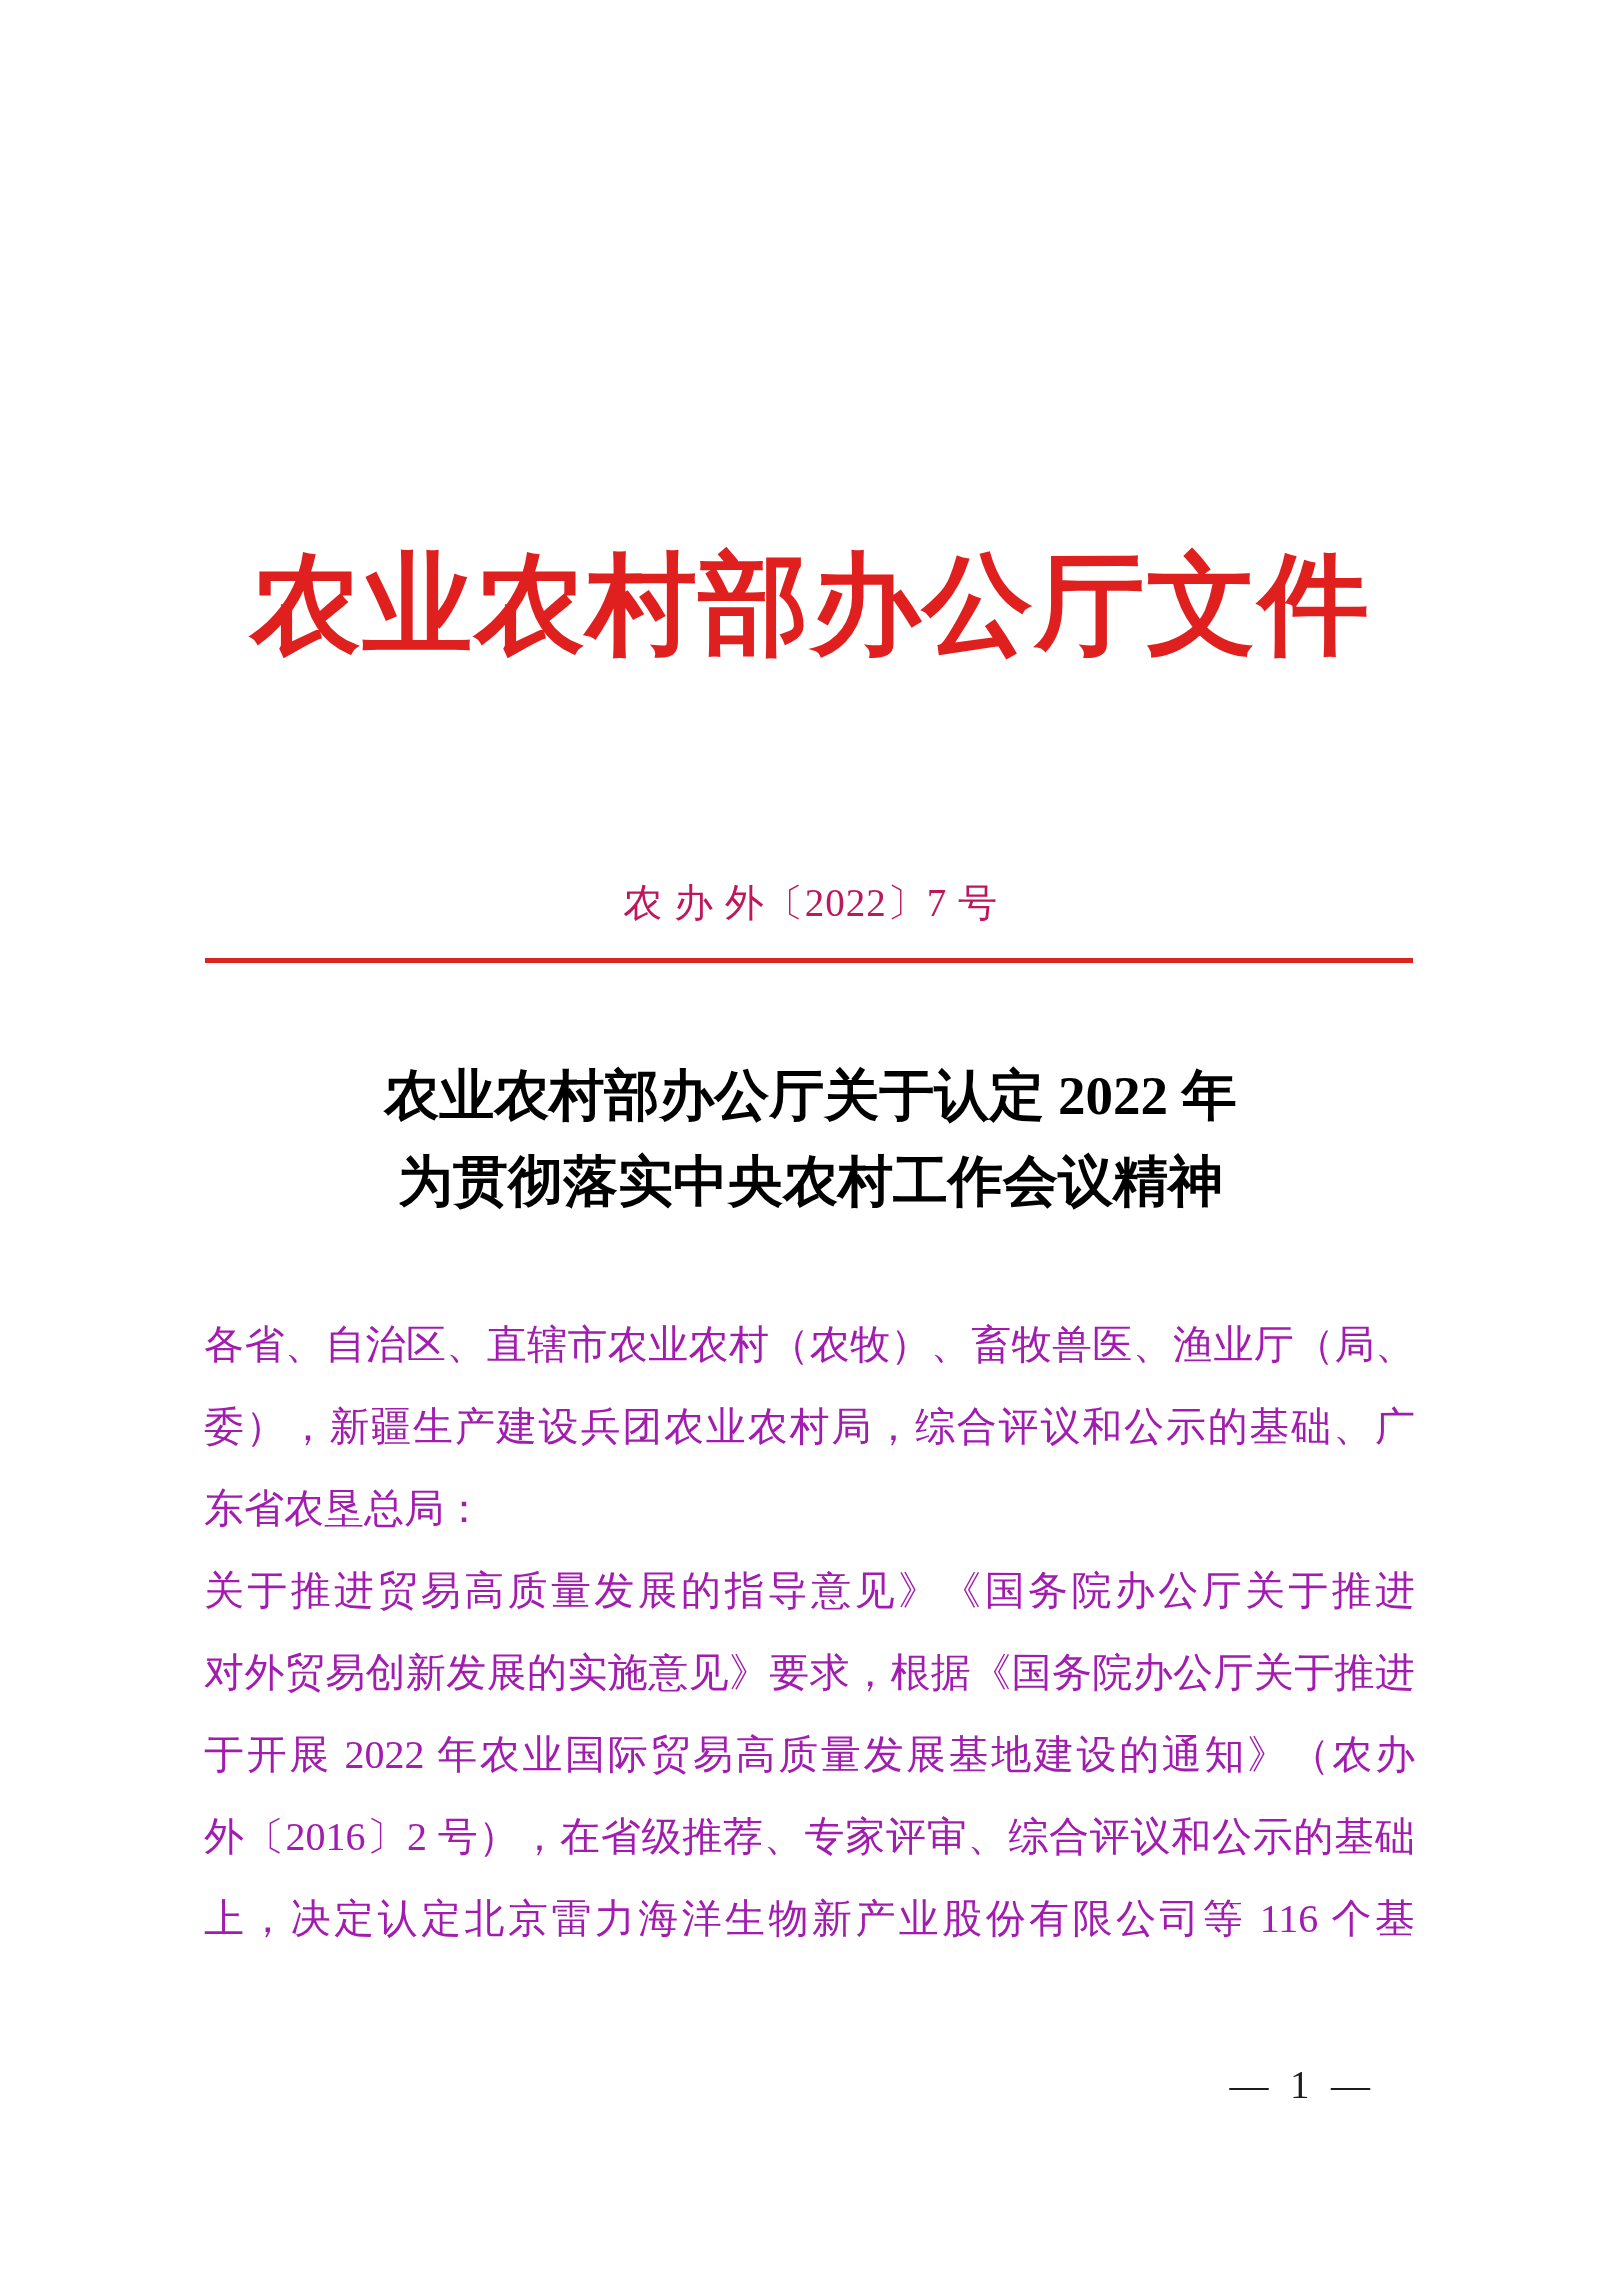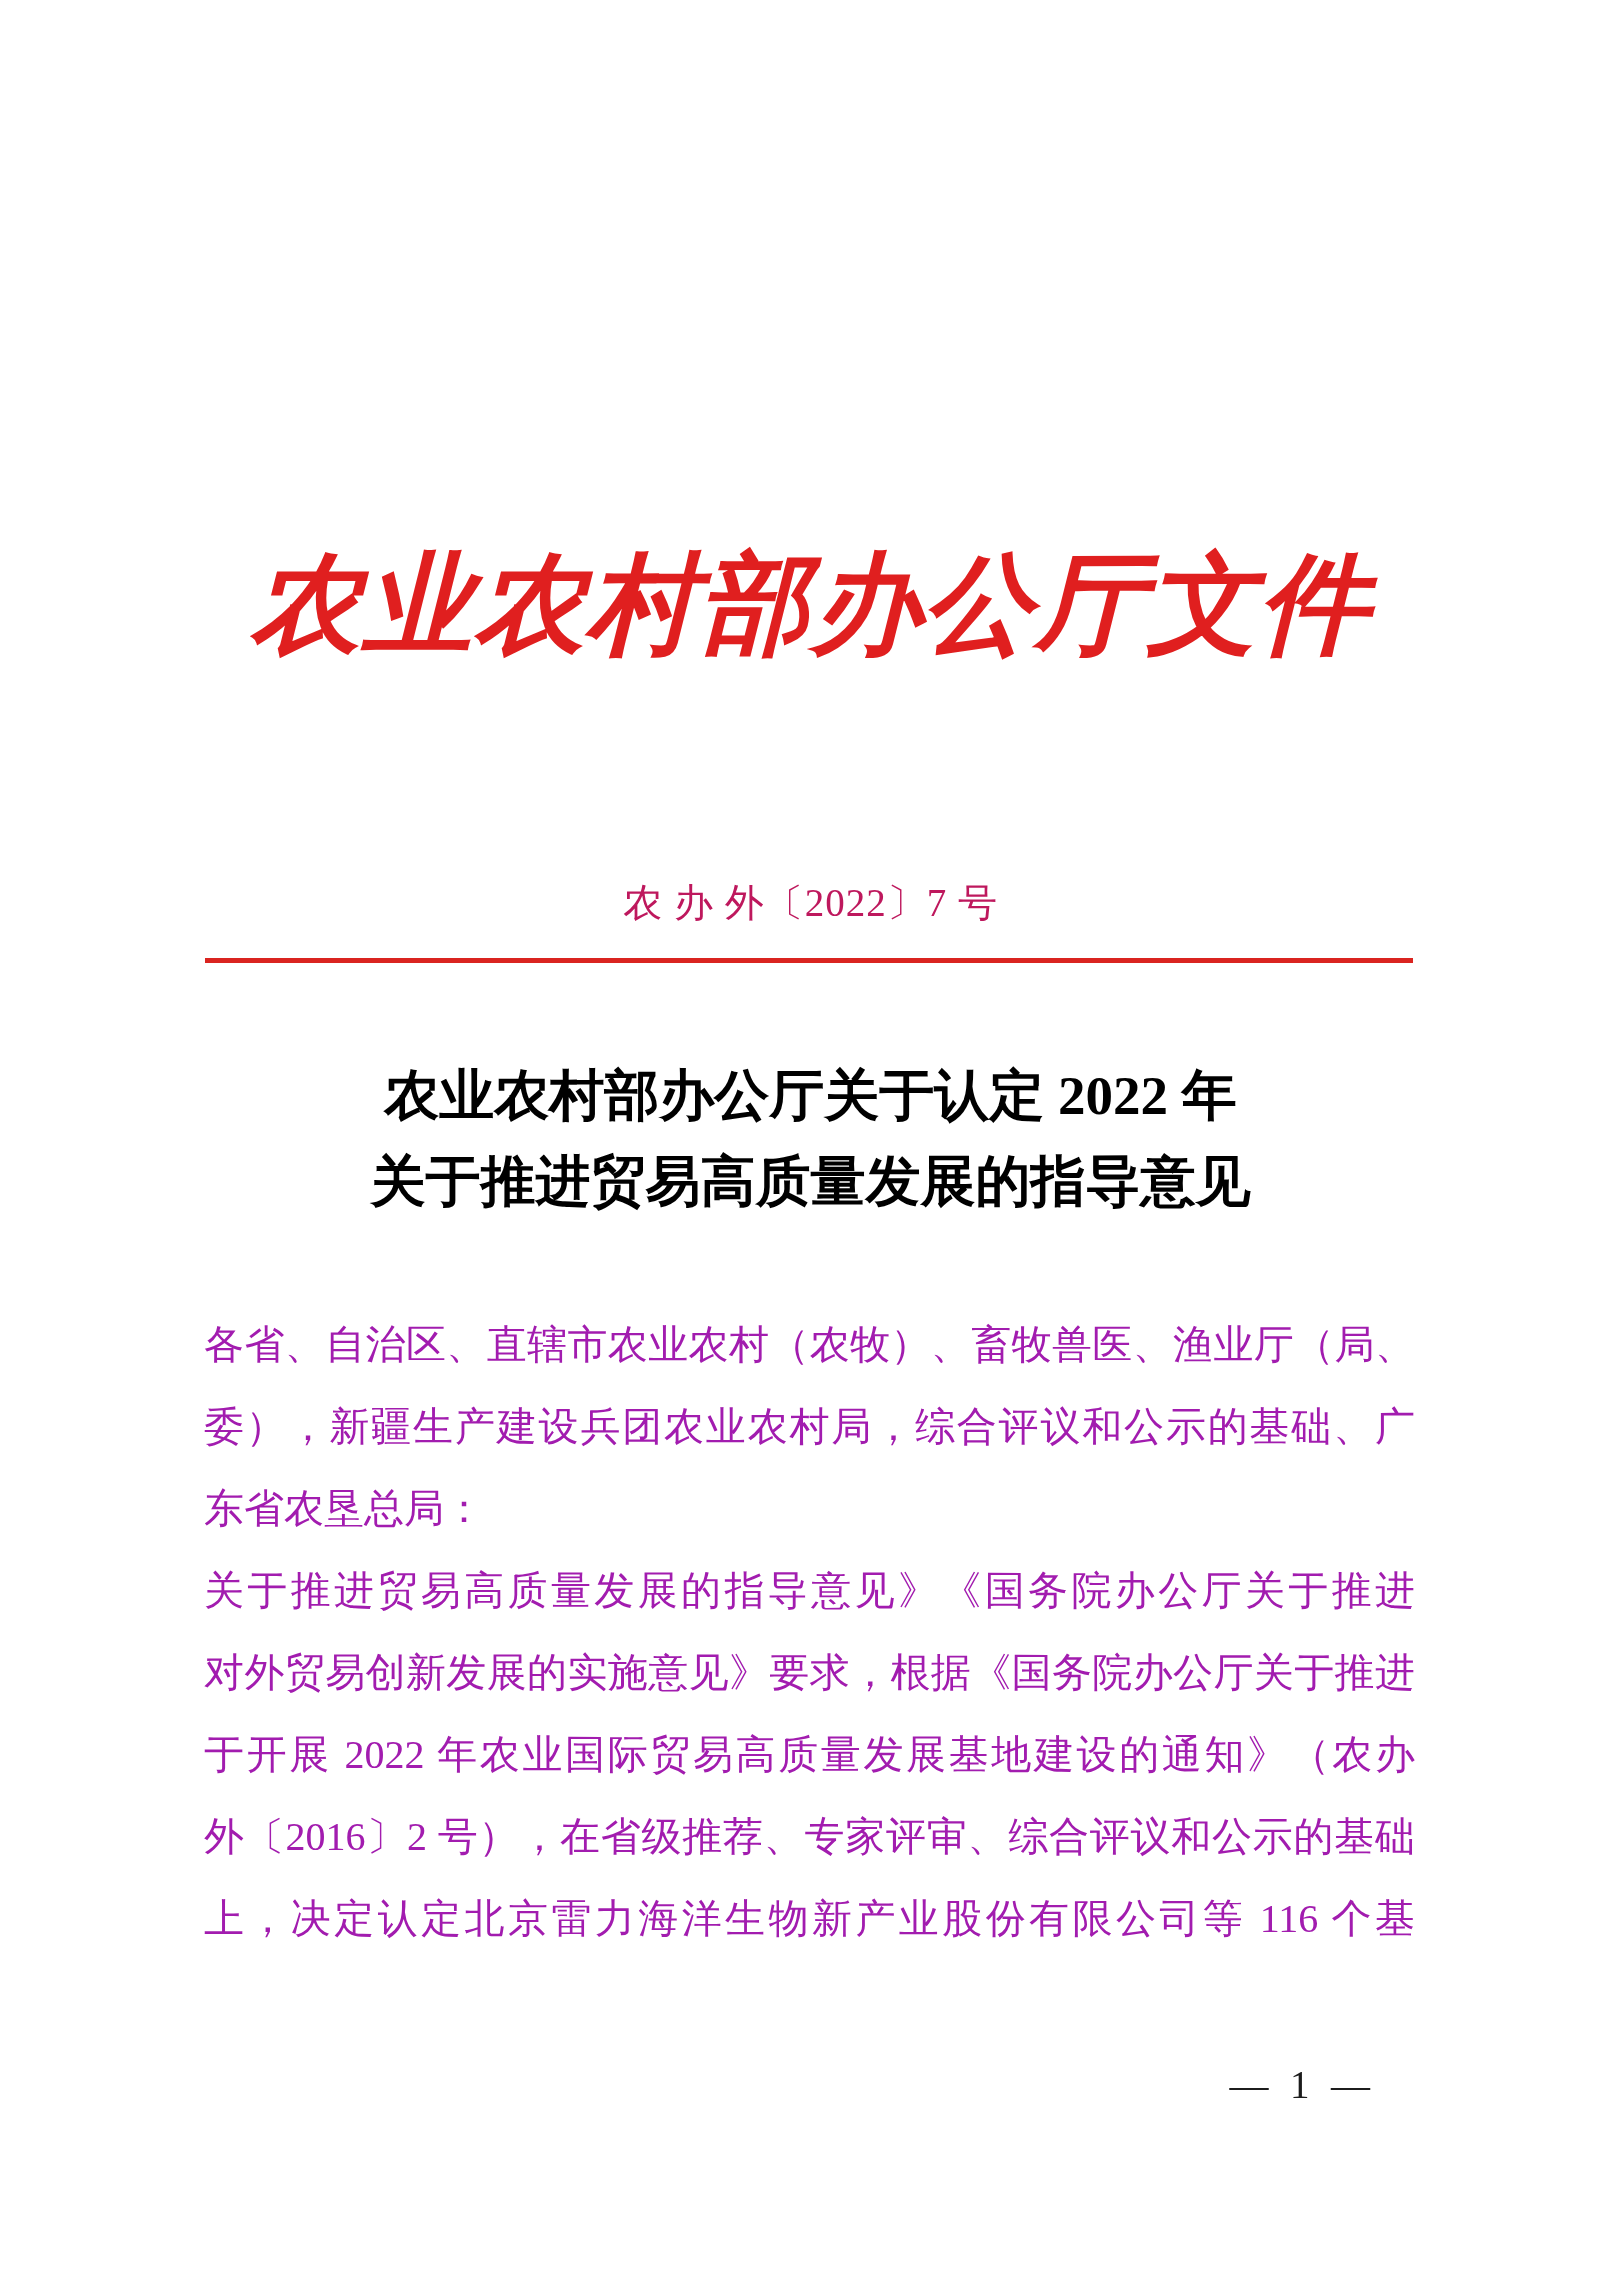--- a/index.html
+++ b/index.html
@@ -20,21 +20,20 @@
     top: 537px;
     left: 0;
     width: 100%;
     text-align: center;
     font-size: 110px;
     line-height: 137px;
     font-weight: bold;
     letter-spacing: 2px;
     color: #e01f1f;
     white-space: nowrap;
-    font-style: italic;
   }
   .doc-number {
     position: absolute;
     top: 875px;
     left: 0;
     width: 100%;
     text-align: center;
     font-size: 39px;
     line-height: 55px;
     color: #be185d;
@@ -97,21 +96,21 @@
 <div class="page">
 
   <div class="red-header">农业农村部办公厅文件</div>
 
   <div class="doc-number">农 办 外〔2022〕7 号</div>
 
   <div class="red-line"></div>
 
   <div class="doc-title">
     <div>农业农村部办公厅关于认定 2022 年</div>
-    <div>关于推进贸易高质量发展的指导意见</div>
+    <div>为贯彻落实中央农村工作会议精神</div>
   </div>
 
   <div class="body-text">
 
       <div class="body-line">各省、自治区、直辖市农业农村（农牧）、畜牧兽医、渔业厅（局、</div>
 
       <div class="body-line">委），新疆生产建设兵团农业农村局，综合评议和公示的基础、广</div>
 
       <div class="body-line no-justify">东省农垦总局：</div>
 

